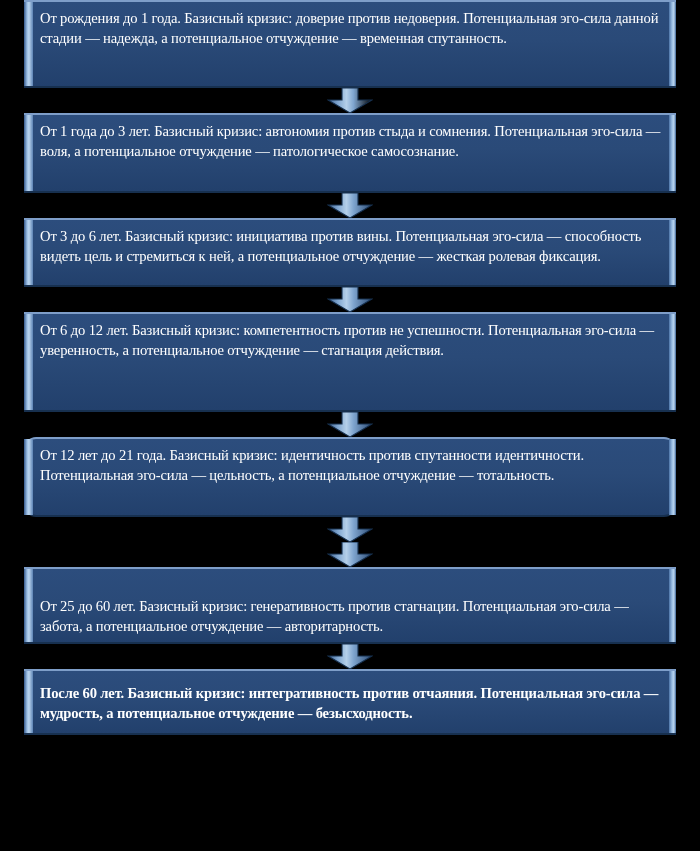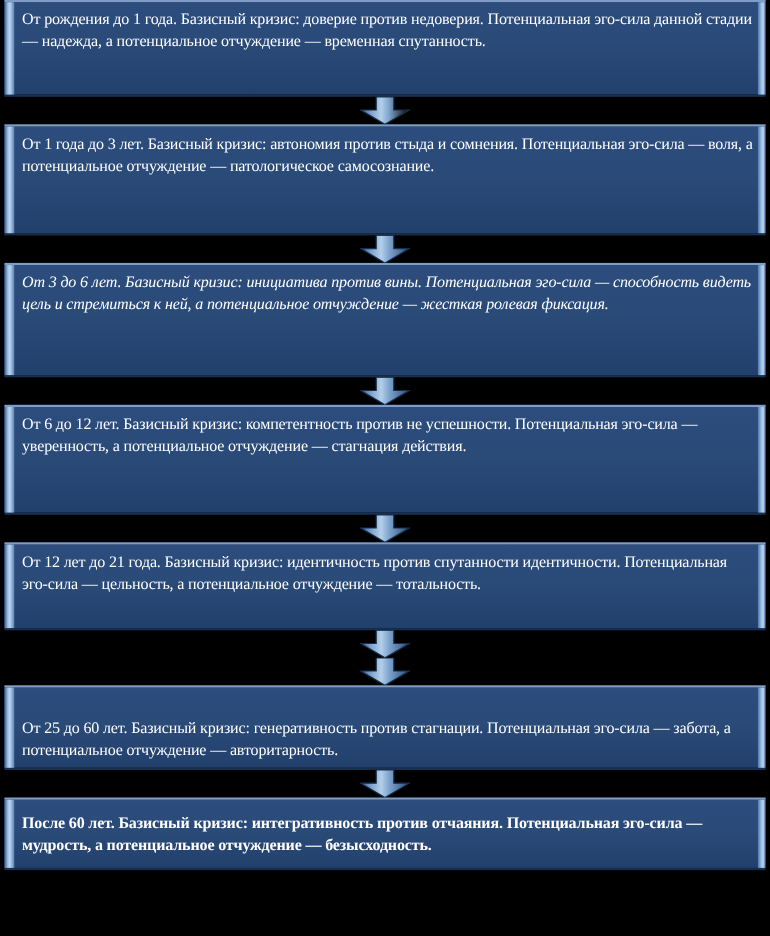--- a/index.html
+++ b/index.html
@@ -18,21 +18,21 @@
     position: relative;
     width: 700px;
     height: 851px;
     background: #000000;
     box-sizing: border-box;
   }
 
   
   .stage {
     position: relative;
-    margin: 0 4px;
+    margin: 0 24px;
     box-sizing: border-box;
     background:
       linear-gradient(180deg, #2c4d7d 0%, #2a4a78 45%, #22406c 100%);
     border-top: 2px solid #7e9ec9;
     border-bottom: 2px solid #17304f;
     border-left: 0;
     border-right: 0;
     padding: 7px 10px 8px 16px;
     color: #ffffff;
   }
@@ -105,42 +105,42 @@
             <stop offset="58%" stop-color="#7fa5cf"></stop>
             <stop offset="100%" stop-color="#2b4straight"></stop>
             <stop offset="100%" stop-color="#2b4a73"></stop>
           </linearGradient>
         </defs>
         <polygon points="15,0 31,0 31,12 45,12 23,25 1,12 15,12" fill="url(#ag1)" stroke="#16304f" stroke-width="1.1"></polygon>
       </svg>
     </div>
   </div>
 
-  <div class="stage" style="height:101px;">
+  <div class="stage" style="height:80px;">
     <div class="stage-text">От 1 года до 3 лет. Базисный кризис: автономия против стыда и сомнения. Потенциальная эго-сила — воля, а потенциальное отчуждение — патологическое самосознание.</div>
   </div>
 
   <div class="connector">
     <div class="arrow">
       <svg width="46" height="25" viewBox="0 0 46 25" xmlns="http://www.w3.org/2000/svg">
         <defs>
           <linearGradient id="ag2" x1="0" y1="0" x2="1" y2="0">
             <stop offset="0%" stop-color="#3d5f8e"></stop>
             <stop offset="22%" stop-color="#7fa5cf"></stop>
             <stop offset="42%" stop-color="#b4cfe9"></stop>
             <stop offset="58%" stop-color="#7fa5cf"></stop>
             <stop offset="100%" stop-color="#2b4a73"></stop>
           </linearGradient>
         </defs>
         <polygon points="15,0 31,0 31,12 45,12 23,25 1,12 15,12" fill="url(#ag2)" stroke="#16304f" stroke-width="1.1"></polygon>
       </svg>
     </div>
   </div>
 
-  <div class="stage" style="height:104px;font-style:italic;">
+  <div class="stage" style="height:69px;">
     <div class="stage-text">От 3 до 6 лет. Базисный кризис: инициатива против вины. Потенциальная эго-сила — способность видеть цель и стремиться к ней, а потенциальное отчуждение — жесткая ролевая фиксация.</div>
   </div>
 
   <div class="connector">
     <div class="arrow">
       <svg width="46" height="25" viewBox="0 0 46 25" xmlns="http://www.w3.org/2000/svg">
         <defs>
           <linearGradient id="ag3" x1="0" y1="0" x2="1" y2="0">
             <stop offset="0%" stop-color="#3d5f8e"></stop>
             <stop offset="22%" stop-color="#7fa5cf"></stop>
@@ -168,21 +168,21 @@
             <stop offset="42%" stop-color="#b4cfe9"></stop>
             <stop offset="58%" stop-color="#7fa5cf"></stop>
             <stop offset="100%" stop-color="#2b4a73"></stop>
           </linearGradient>
         </defs>
         <polygon points="15,0 31,0 31,12 45,12 23,25 1,12 15,12" fill="url(#ag4)" stroke="#16304f" stroke-width="1.1"></polygon>
       </svg>
     </div>
   </div>
 
-  <div class="stage" style="height:80px;">
+  <div class="stage" style="height:80px;border-radius:12px;">
     <div class="stage-text">От 12 лет до 21 года. Базисный кризис: идентичность против спутанности идентичности. Потенциальная эго-сила — цельность, а потенциальное отчуждение — тотальность.</div>
   </div>
 
   <div class="connector">
     <div class="arrow">
       <svg width="46" height="25" viewBox="0 0 46 25" xmlns="http://www.w3.org/2000/svg">
         <defs>
           <linearGradient id="ag5" x1="0" y1="0" x2="1" y2="0">
             <stop offset="0%" stop-color="#3d5f8e"></stop>
             <stop offset="22%" stop-color="#7fa5cf"></stop>

